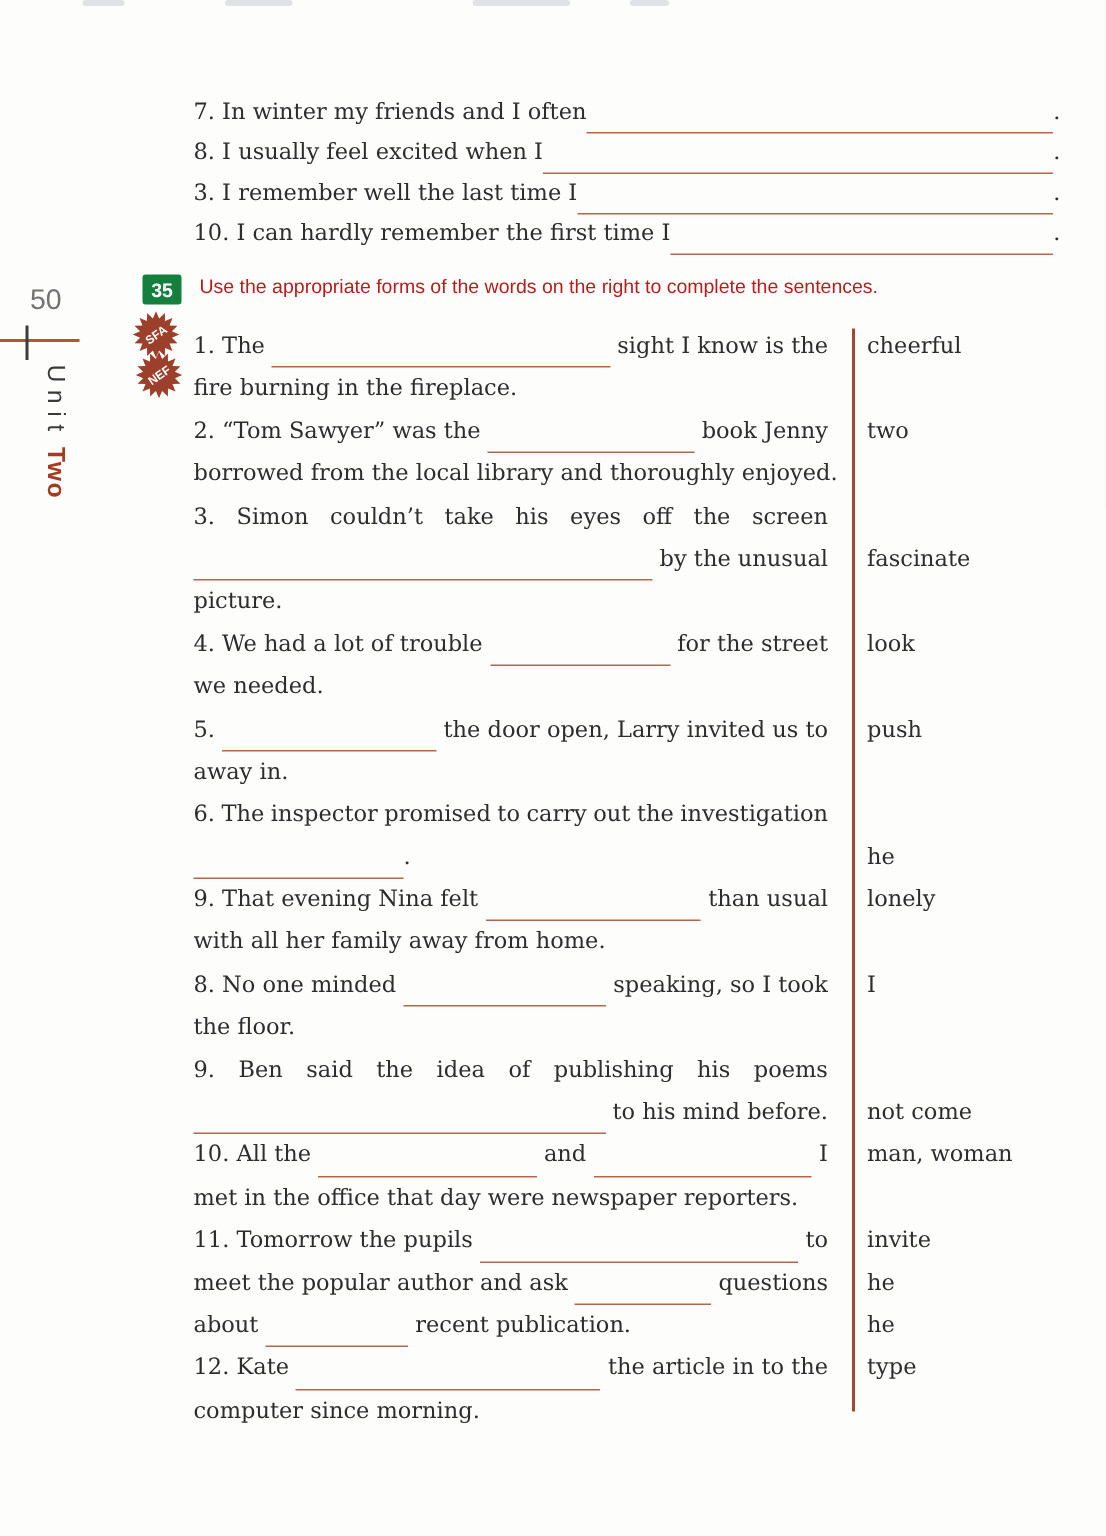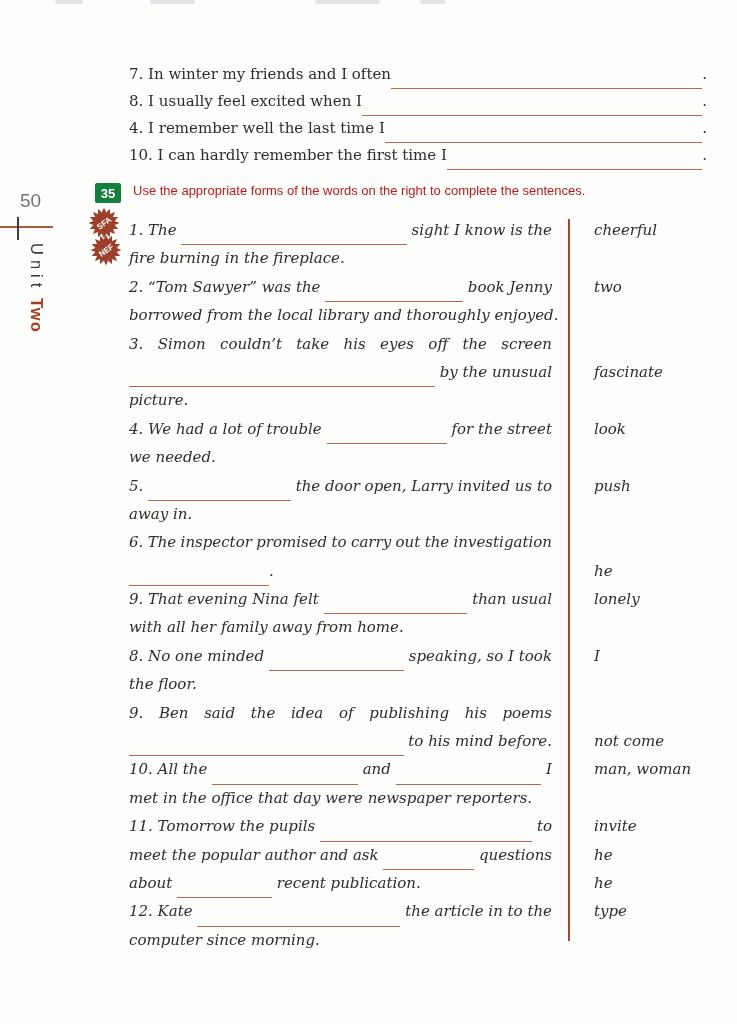--- a/index.html
+++ b/index.html
@@ -39,23 +39,23 @@
   .badge-star.b1{left:88px;top:207px;}
   .badge-star.b2{left:90px;top:234px;}
   .badge-star svg{position:absolute;left:0;top:0;}
   .badge-star .bs-label{position:absolute;left:0;top:0;width:32px;height:32px;display:flex;
       align-items:center;justify-content:center;color:#fff;font-family:"Liberation Sans",sans-serif;
       font-size:8px;font-weight:bold;transform:rotate(-35deg);}
 
   
   .ex-body{position:absolute;left:129px;top:216px;width:578px;}
   .divider{position:absolute;left:439px;top:3px;width:2px;height:722px;background:#9d4936;}
-  .row{display:grid;grid-template-columns:439px 1fr;font-style:italic;}
+  .row{display:grid;grid-template-columns:439px 1fr;}
   .scol{padding-right:16px;}
-  .wcol{padding-left:26px;}
+  .wcol{padding-left:10px;}
   .line{display:flex;align-items:baseline;height:28.4px;font-size:15px;line-height:28.4px;}
   .line .txt{white-space:pre;flex:0 0 auto;}
   .line.j{justify-content:space-between;}
   .line .w{flex:0 0 auto;white-space:pre;}
   .wline{height:28.4px;font-size:15px;line-height:28.4px;white-space:pre;}
 </style>
 </head>
 <body>
 
 <div class="page">
@@ -72,21 +72,21 @@
         <span class="txt">7. In winter my friends and I often</span>
         <span class="blank grow">​</span>
         <span class="txt">.</span>
       </div>
       <div class="iline">
         <span class="txt">8. I usually feel excited when I</span>
         <span class="blank grow">​</span>
         <span class="txt">.</span>
       </div>
       <div class="iline">
-        <span class="txt">4. I remember well the last time I</span>
+        <span class="txt">3. I remember well the last time I</span>
         <span class="blank grow">​</span>
         <span class="txt">.</span>
       </div>
       <div class="iline">
         <span class="txt">10. I can hardly remember the first time I</span>
         <span class="blank grow">​</span>
         <span class="txt">.</span>
       </div>
     </div>
 

